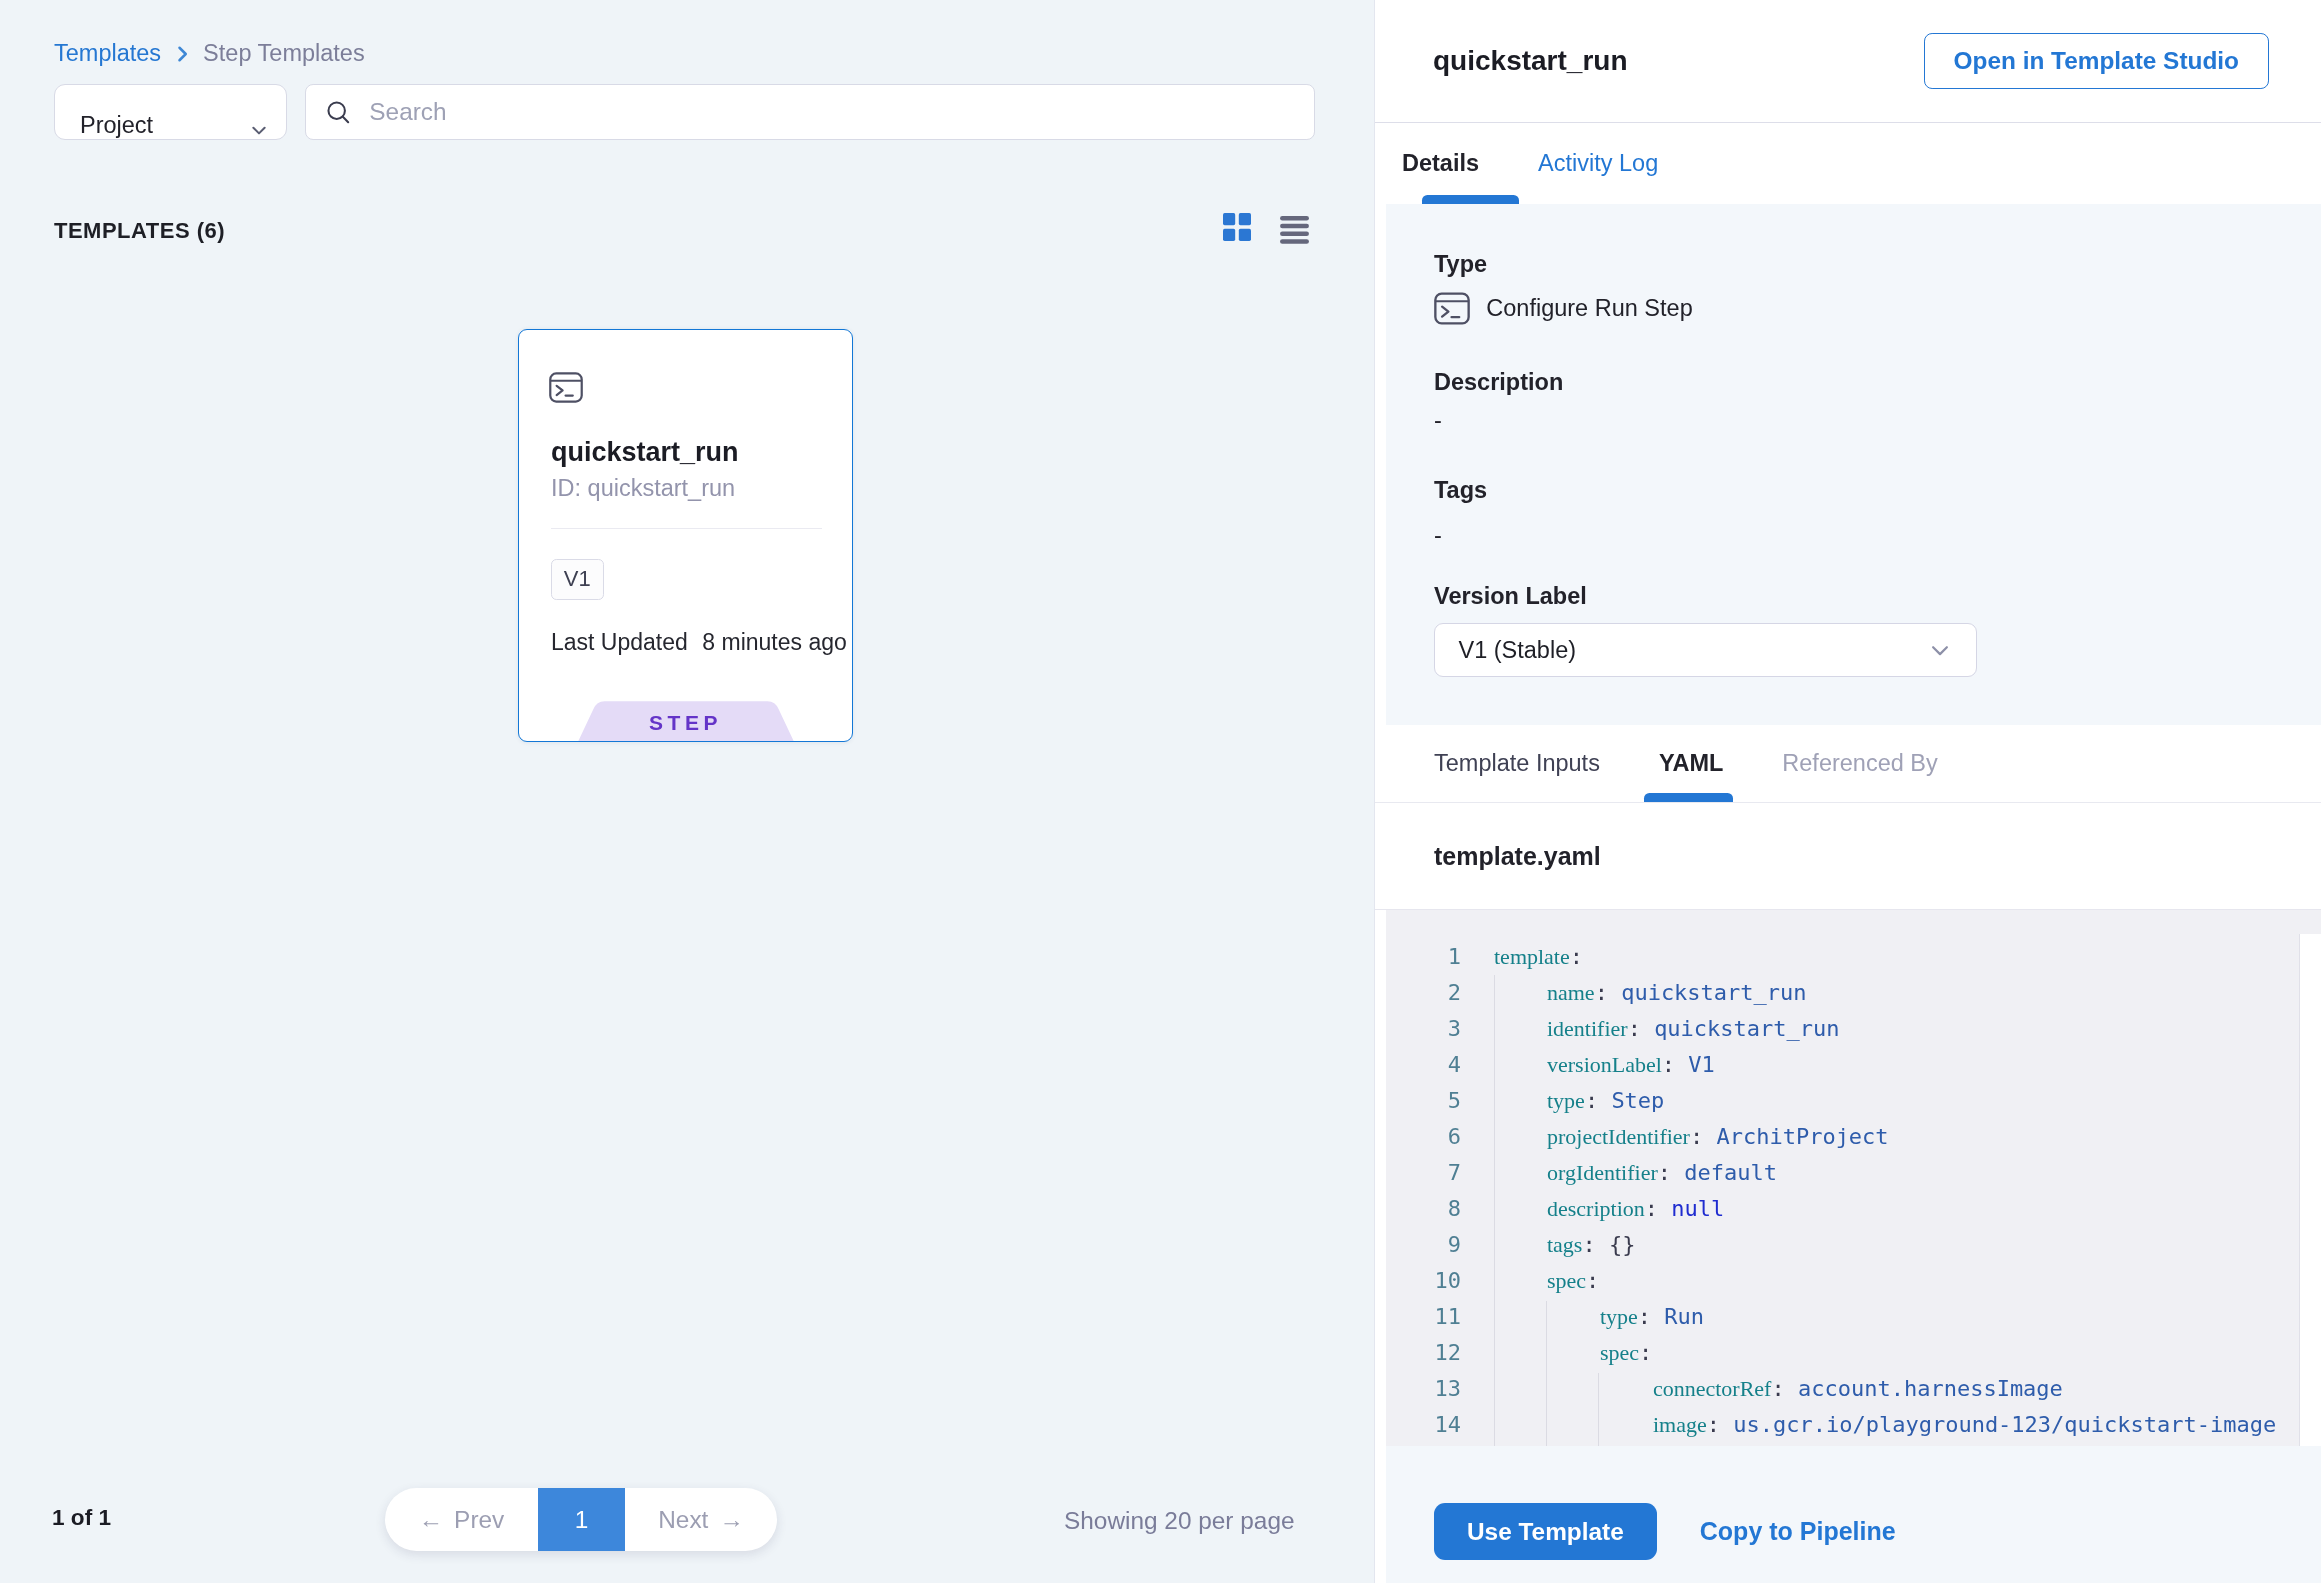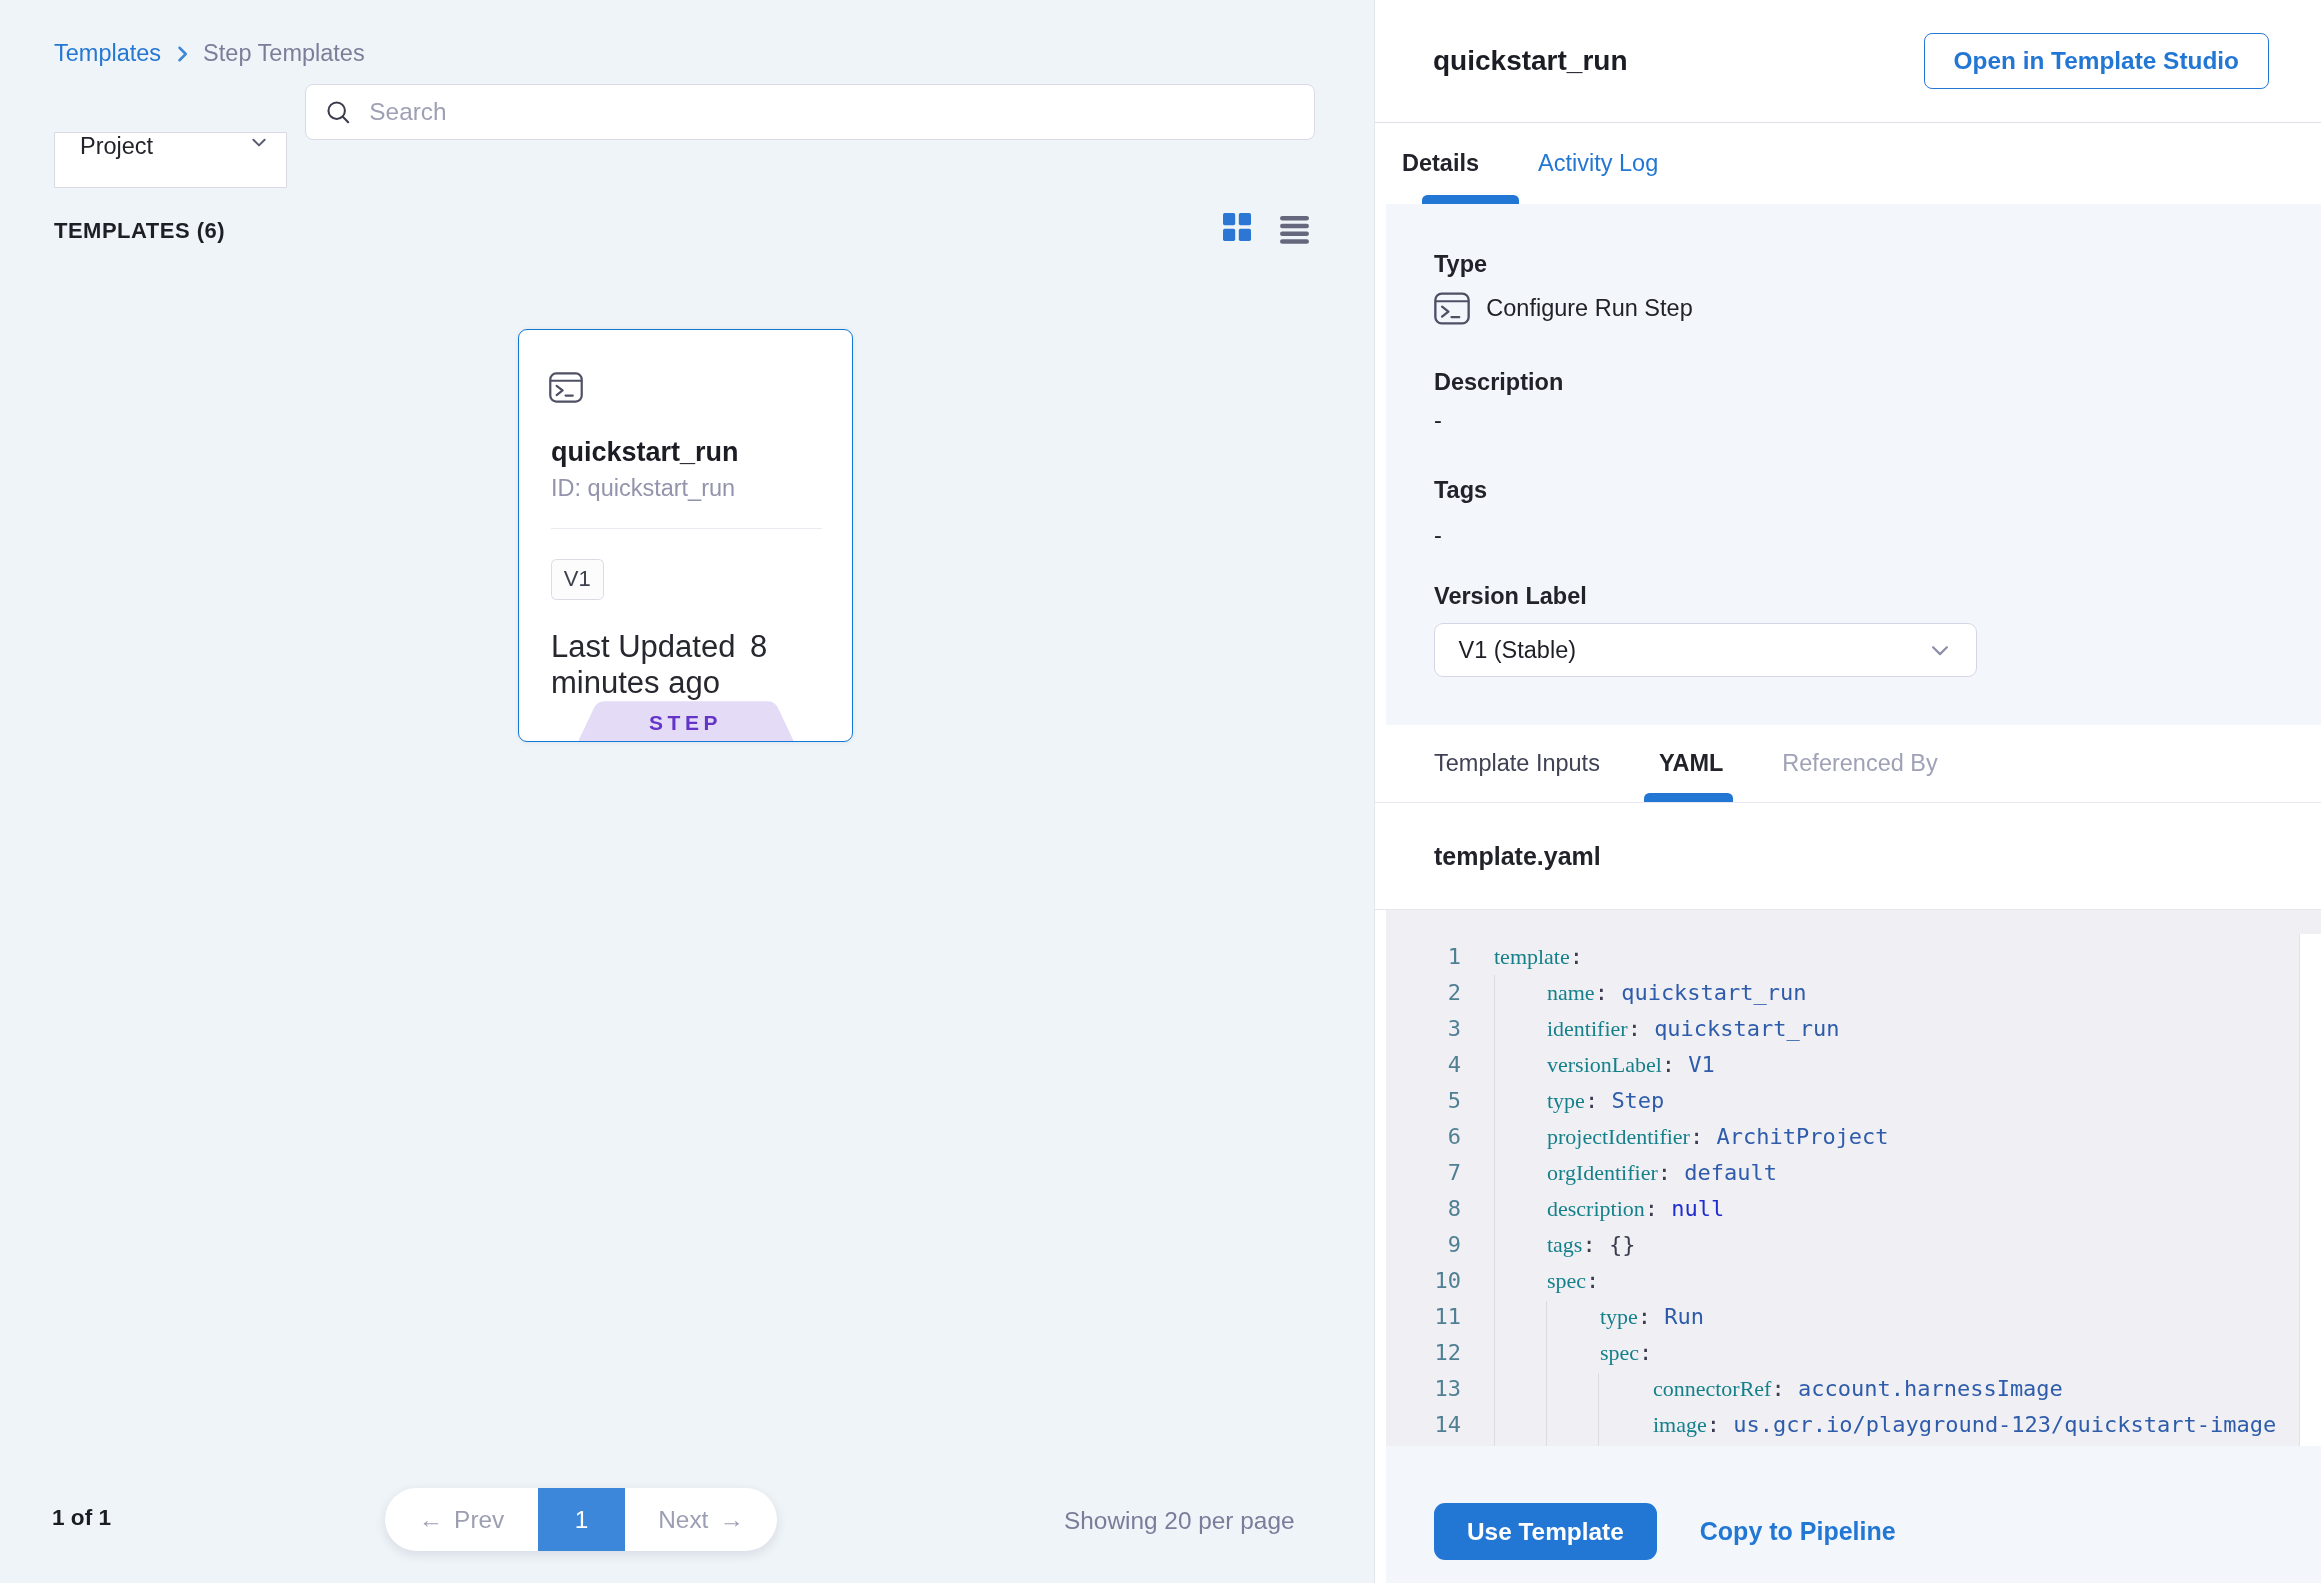--- a/index.html
+++ b/index.html
@@ -9,22 +9,22 @@
 
   
   .left-panel { position:relative; width:1375px; height:1583px;
                 background:#EFF4F8; border-right:0.9px solid #E3E6EF; flex:none; }
   .breadcrumb { position:absolute; left:54px; top:40px; display:flex; align-items:center; font-size:23.5px; }
   .crumb-link { color:#2577D2; cursor:pointer; }
   .crumb-sep  { display:flex; align-items:center; margin:0 11px; color:#3E87D5; }
   .crumb-cur  { color:#7C7E99; }
 
   .select-box { position:absolute; left:54px; top:84px; width:233px; height:56px;
-                background:#fff; border:1.4px solid #D8DAE6; border-radius:1px;
-                display:flex; align-items:flex-start; padding:0 18px 0 25px; cursor:pointer;margin-top:48px; }
+                background:#fff; border:1.4px solid #D8DAE6; border-radius:11px;
+                display:flex; align-items:flex-end; padding:0 18px 0 25px; cursor:pointer; }
   .select-box .val { font-size:23.5px; color:#22222A; flex:1; }
   .chev { color:#5A5D72; display:flex; align-items:center; }
 
   .search-box { position:absolute; left:305px; top:84px; width:1010px; height:56px;
                 background:#fff; border:1.4px solid #D8DAE6; border-radius:8.1px;
                 display:flex; align-items:center; padding:0 18px; }
   .search-box svg { flex:none; margin-right:16.3px; }
   .search-box input { border:none; outline:none; flex:1; font-size:24.4px; color:#22222A;
                       font-family:"Liberation Sans", sans-serif; background:transparent; }
   .search-box input::placeholder { color:#9EA1B5; }
@@ -38,21 +38,21 @@
   .card { position:absolute; left:518px; top:329px; width:335px; height:413px;
           background:#fff; border:1.8px solid #1377D6; border-radius:9px;
           box-shadow:0 0.9px 4.5px rgba(30,60,120,.08); overflow:hidden; cursor:pointer; }
   .card-icon { position:absolute; left:30px; top:42px; }
   .card-title { position:absolute; left:32px; top:107px; font-size:27px; font-weight:bold; color:#1B1C24; }
   .card-id { position:absolute; left:32px; top:145px; font-size:23.5px; color:#9394AC; }
   .card-divider { position:absolute; left:32px; top:198px; width:271px; height:0.9px; background:#EAEAF1; }
   .card-badge { position:absolute; left:32px; top:229px; padding:6.3px 11.8px;
                 border:1.4px solid #DADBE7; border-radius:5.4px; background:#FCFCFD;
                 font-size:22px; color:#3E4052; }
-  .card-updated { position:absolute; left:32px; top:299px; font-size:31px; color:#26272F; }
+  .card-updated { position:absolute; left:32px; top:299px; font-size:23px; color:#26272F; }
   .card-updated .lbl { margin-right:14.5px; }
   .ribbon { position:absolute; bottom:-1.8px; left:50%; transform:translateX(-50%);
             width:217px; height:42px; }
   .ribbon .txt { position:absolute; bottom:8.1px; left:0; width:100%; text-align:center;
                  font-size:21px; font-weight:bold; letter-spacing:4.5px; color:#6434C8; }
 
   
   .range-summary { position:absolute; left:52px; top:1505px; font-size:22.6px; font-weight:bold; color:#1B1C24; }
   .pagination { position:absolute; left:385px; top:1488px; width:392px; height:63px;
                 background:#fff; border-radius:32px; box-shadow:0 3.6px 11px rgba(40,45,80,.12);

